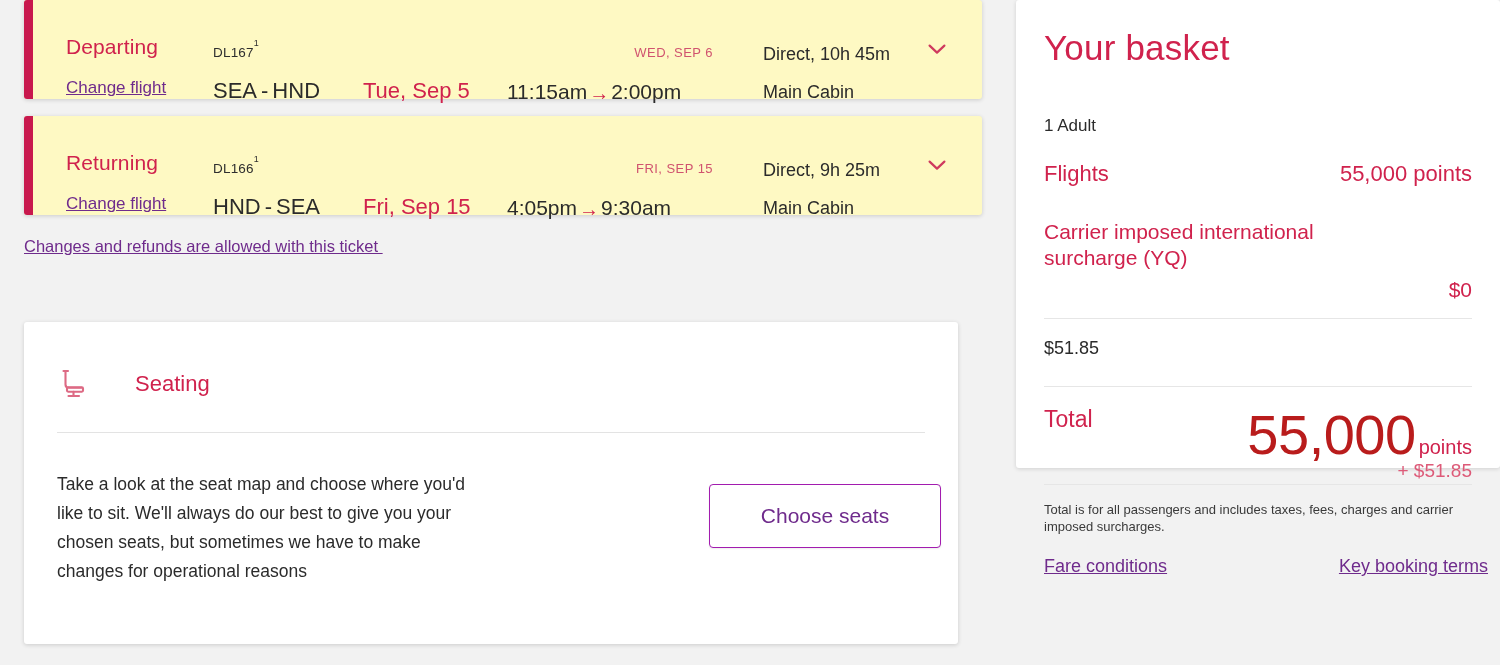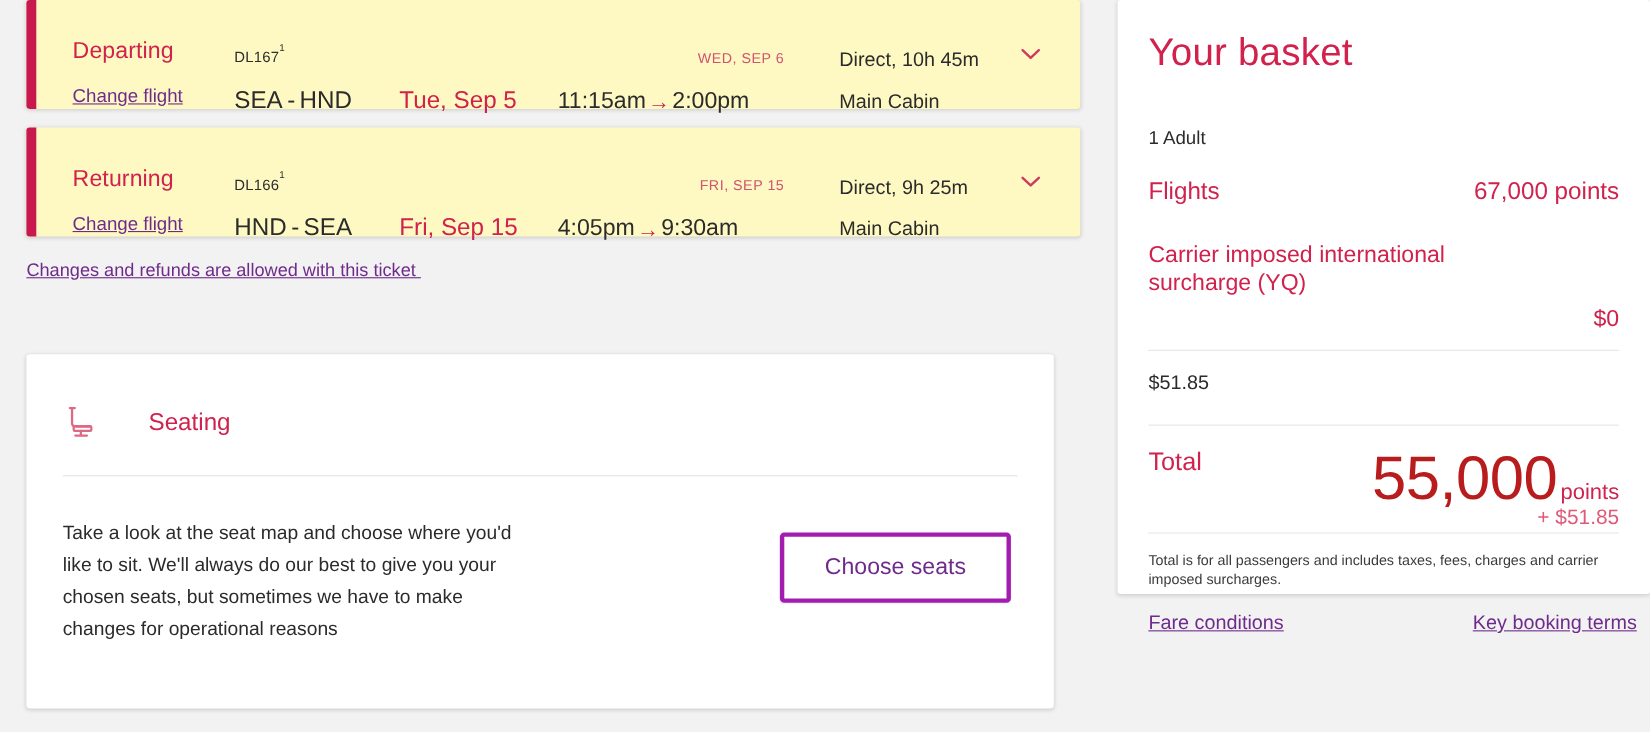--- a/index.html
+++ b/index.html
@@ -126,34 +126,34 @@
   .seating-rule {
     position: absolute; left: 33px; right: 33px; top: 110px;
     height: 1px; background: #e3e3e3;
   }
   .seating-copy {
     position: absolute; left: 33px; top: 148px; width: 430px;
     color: #2b2b2b; font-size: 17.5px; line-height: 29px;
   }
   .choose-seats {
     position: absolute; left: 685px; top: 162px;
-    width: 210px; height: 64px;
+    width: 232px; height: 64px;
     background: #ffffff;
-    border: 4px solid #a21caf;
+    border: 1px solid #a21caf;
     border-radius: 4px;
     color: #6f2b8c; font-size: 21px;
     font-family: "Liberation Sans", sans-serif;
     cursor: pointer;
     box-shadow: 0 1px 2px rgba(0,0,0,0.07);
   }
 
   
   .basket {
     position: absolute; left: 1016px; top: 0px;
-    width: 484px; height: 540px;
+    width: 484px; height: 468px;
     background: #ffffff;
     border-radius: 3px;
     box-shadow: 0 1px 4px rgba(0,0,0,0.14);
     padding: 0 28px;
   }
   .basket-title {
     position: absolute; left: 28px; top: 28px;
     color: #d0224d; font-size: 35px; letter-spacing: .2px;
   }
   .pax {
@@ -288,21 +288,21 @@
     <div class="seating-copy">Take a look at the seat map and choose where you'd like to sit. We'll always do our best to give you your chosen seats, but sometimes we have to make changes for operational reasons</div>
     <button class="choose-seats">Choose seats</button>
   </div>
 
   <div class="basket">
     <div class="basket-title">Your basket</div>
     <div class="pax">1 Adult</div>
 
     <div class="row row-flights">
       <span class="flights-label">Flights</span>
-      <span class="flights-value">67,000 points</span>
+      <span class="flights-value">55,000 points</span>
     </div>
 
     <div class="yq-label">Carrier imposed international surcharge (YQ)</div>
     <div class="yq-value">$0</div>
 
     <div class="divider div-1"></div>
 
     <div class="row row-taxes">
       <span class="taxes-value">$51.85</span>
     </div>

